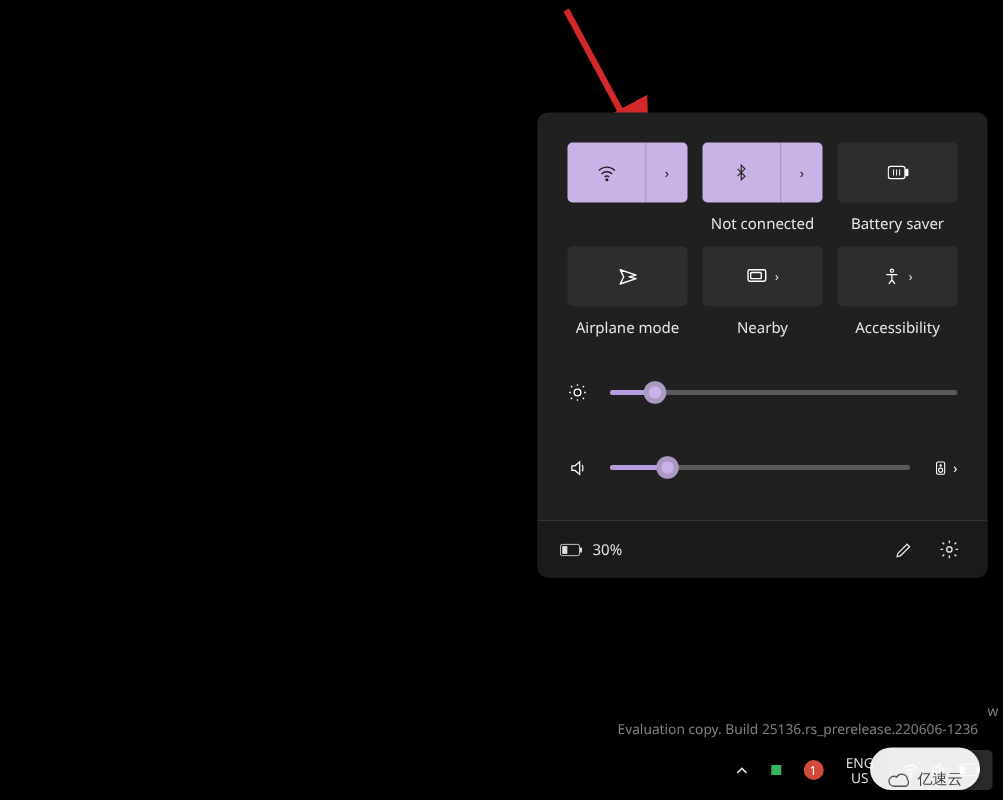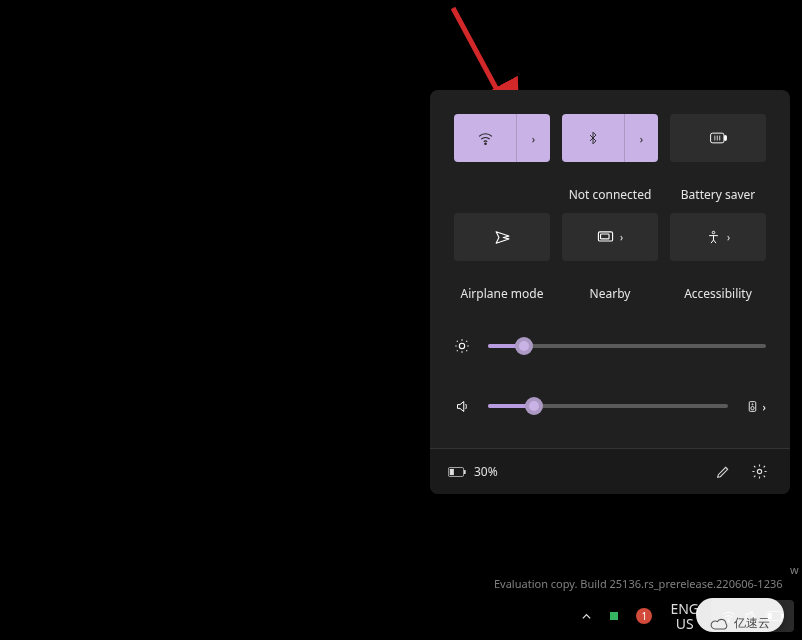--- a/index.html
+++ b/index.html
@@ -40,21 +40,21 @@
   }
   .tile.active { background: #c9b3e6; color: #222; }
   .tile.split { display: flex; }
   .tile.split .tile-main { flex: 1; display:flex; align-items:center; justify-content:center; }
   .tile.split .tile-arrow {
     width: 34px; height: 100%;
     display:flex; align-items:center; justify-content:center;
     border-left: 1px solid rgba(0,0,0,.15);
   }
   .tile-label {
-    margin-top: 24px;
+    margin-top: 8px;
     font-size: 12px;
     color: #e6e6e6;
     text-align: center;
     min-height: 16px;
   }
   .chev { font-size: 11px; }
   .chev-small { font-size: 10px; margin-left: 6px; opacity:.9; }
   svg { display:block; }
   .sliders { margin-top: 26px; padding-bottom: 20px; }
   .slider-row { display:flex; align-items:center; gap: 18px; height: 36px; margin-bottom: 24px;}
@@ -88,21 +88,21 @@
     font-size:11px; color:#808080; white-space:nowrap;
   }
   .eval-w { position:absolute; left:790px; top:562px; font-size:11px; color:#808080;}
   
   .taskbar {
     position:absolute; left:0; right:0; bottom:0; height:48px;
     background:#000; display:flex; align-items:center; justify-content:flex-end;
     padding-right: 8px; gap: 6px;
   }
   .tray-btn { height:32px; display:flex; align-items:center; justify-content:center; padding:0 6px; border-radius:4px; color:#ddd; cursor:pointer;}
-  .lang { flex-direction:column; line-height:1; font-size:14px; gap:1px;}
+  .lang { flex-direction:column; line-height:1; font-size:11px; gap:1px;}
   .sys-tray { background:#2a2a2a; gap:8px; padding:0 10px;}
   .notif-badge { width:16px;height:16px;border-radius:50%;background:#d24a3a;color:#fff;font-size:10px;display:flex;align-items:center;justify-content:center;}
   .green-dot{ width:8px;height:8px;background:#35b560; }
   
   .arrow-annot {
     position:absolute; left:438px; top:0;
     pointer-events:none;
   }
   
   .wm {

